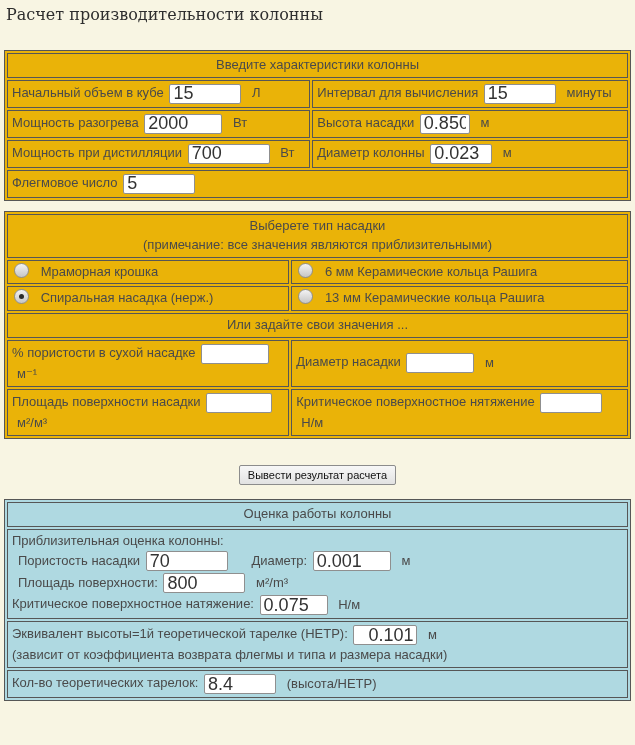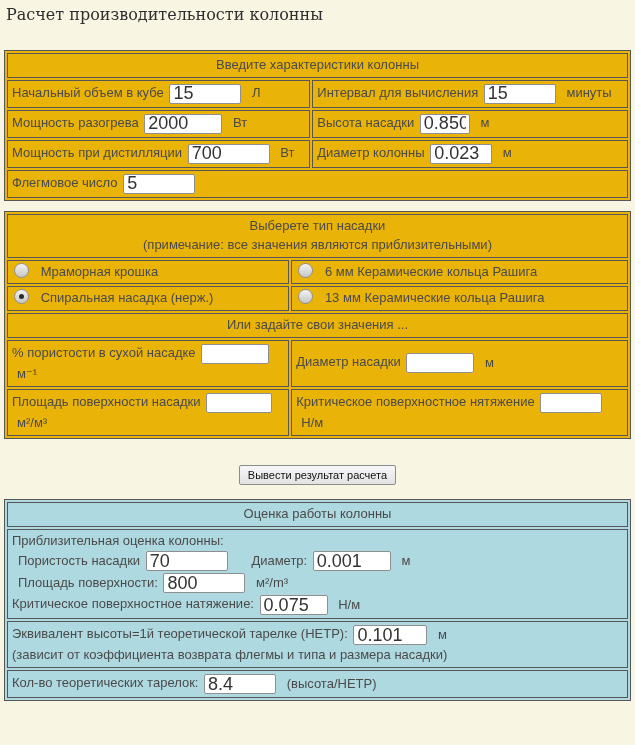--- a/index.html
+++ b/index.html
@@ -220,21 +220,21 @@
           <span>Критическое поверхностное натяжение:</span>
           <input class="f" style="width: 68px;" value="0.075">
           <span class="unit">Н/м</span>
         </span>
       </td>
     </tr>
     <tr>
       <td>
         <span class="rline">
           <span>Эквивалент высоты=1й теоретической тарелке (HETP):</span>
-          <input class="f" style="width: 74px;" value="0.101">
+          <input class="f" style="width: 64px; text-align: right;" value="0.101">
           <span class="unit">м</span>
         </span>
         <span class="rline">(зависит от коэффициента возврата флегмы и типа и размера насадки)</span>
       </td>
     </tr>
     <tr>
       <td>
         <span>Кол-во теоретических тарелок:</span>
         <input class="f" style="width: 72px;" value="8.4">
         <span class="unit">(высота/HETP)</span>

